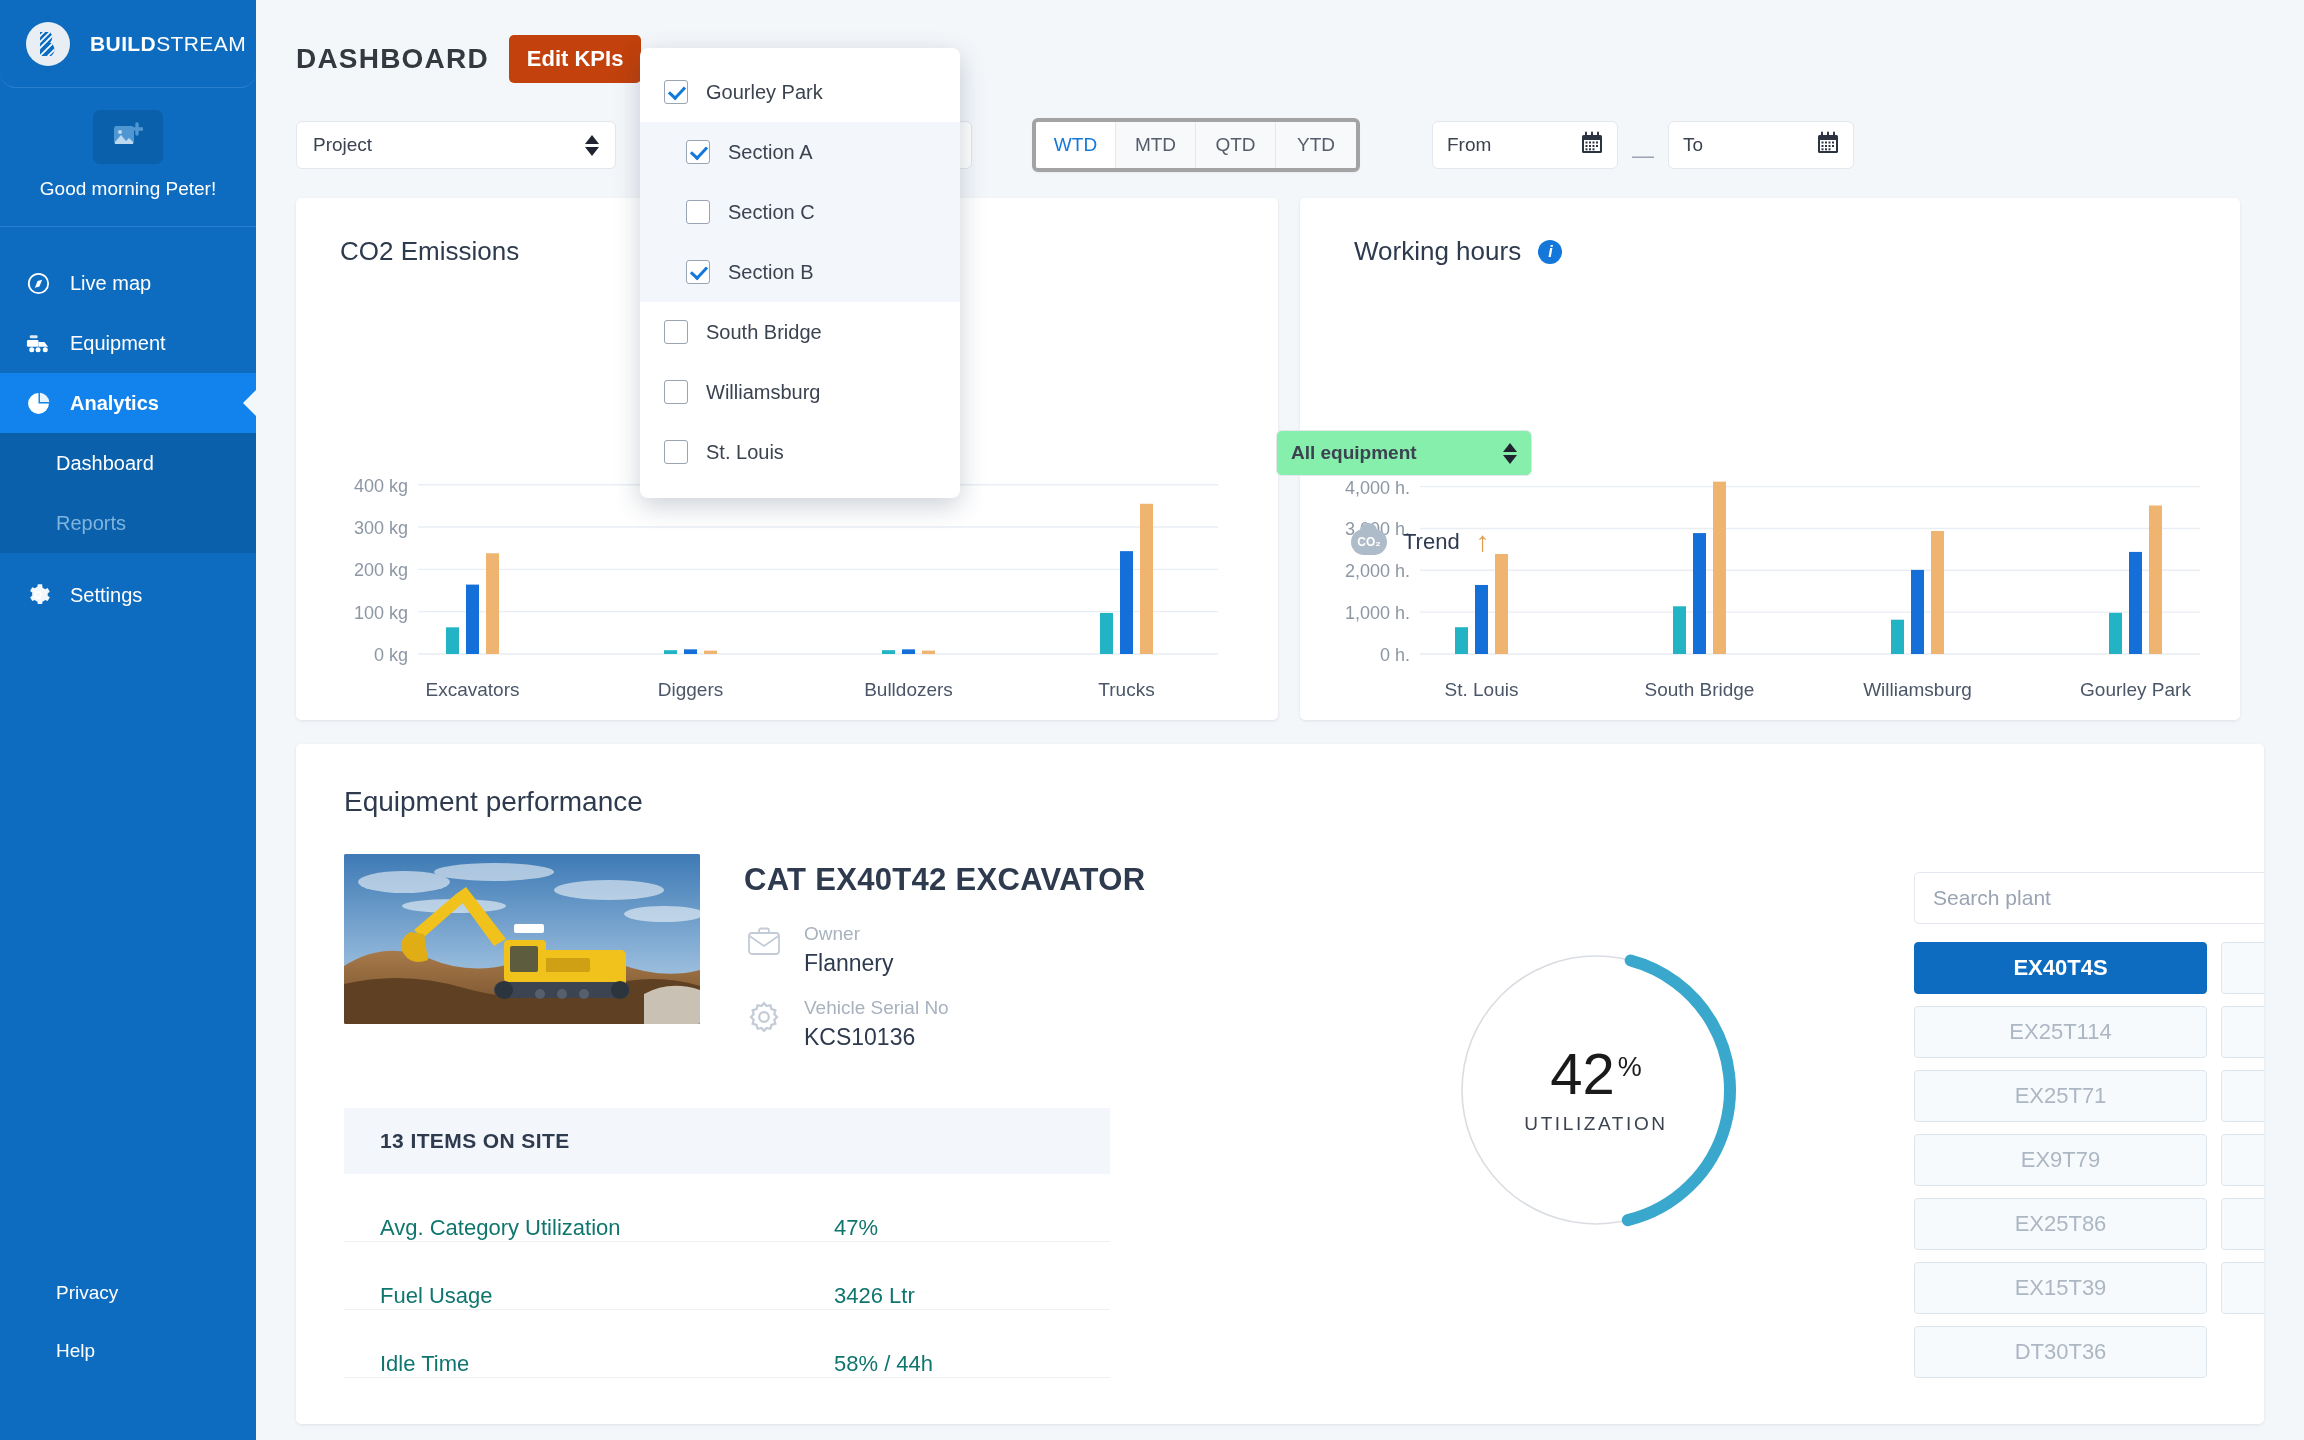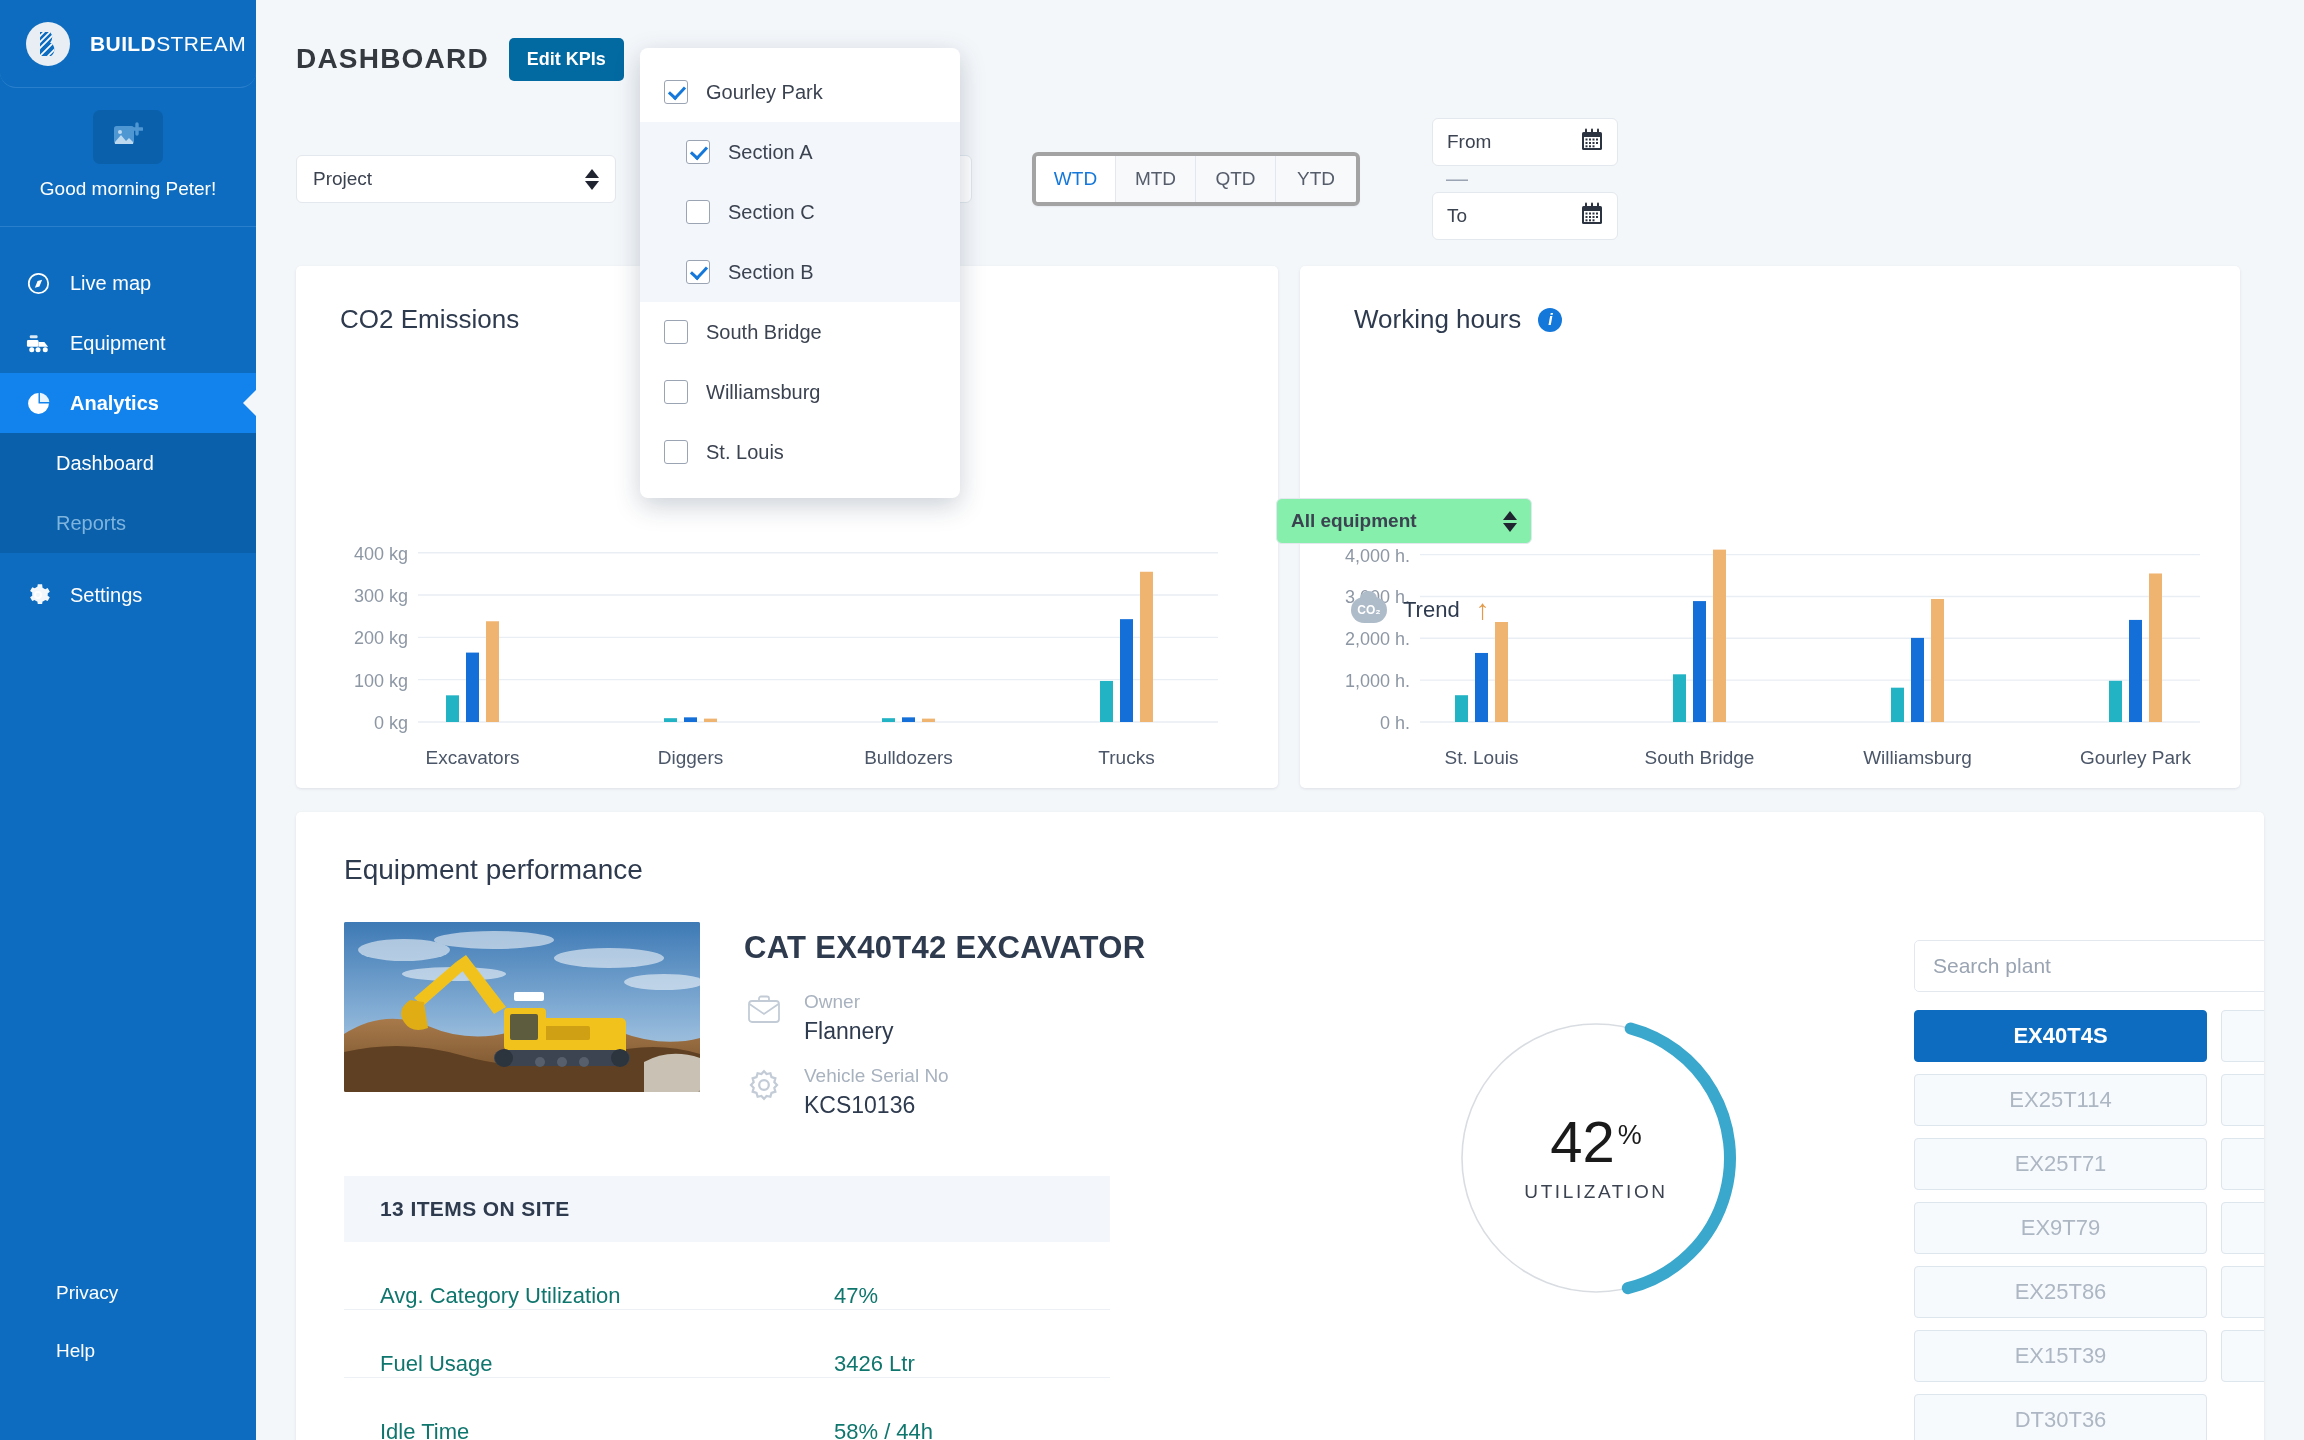--- a/index.html
+++ b/index.html
@@ -84,23 +84,23 @@
   .topbar {
     height: 118px;
     display: flex; align-items: center; gap: 20px;
     padding: 0 40px;
   }
   .page-title {
     font-size: 28px; font-weight: 700; letter-spacing: 1.2px;
     color: #34393f;
   }
   .btn-primary {
-    background: #0369a1; color: #fff;
+    background: #c2410c; color: #fff;
     border: none; border-radius: 5px;
-    font-size: 18px; font-weight: 700;
+    font-size: 22px; font-weight: 700;
     padding: 11px 18px; cursor: pointer;
     font-family: inherit;
   }
 
   .filterbar {
     display: flex; align-items: center; gap: 12px;
     padding: 0 40px 26px 40px;
     position: relative;
   }
   .select-box {
@@ -445,21 +445,21 @@
         </span>
     </div>
 
     <div class="seg">
       <div class="seg-btn active">WTD</div>
       <div class="seg-btn">MTD</div>
       <div class="seg-btn">QTD</div>
       <div class="seg-btn">YTD</div>
     </div>
 
-    <div class="gap-left" style="display:flex;align-items:flex-start;flex-direction:column;">
+    <div class="gap-left" style="display:flex;align-items:flex-end;">
       <div class="date-box">
         <span>From</span>
         <span>
           <svg width="22" height="23" viewBox="0 0 22 23" fill="#2b3240">
             <rect x="1" y="4" width="20" height="18" rx="1.6"></rect>
             <rect x="3" y="9" width="16" height="11" fill="#ffffff"></rect>
             <g fill="#2b3240">
                 <rect x="4.5" y="10.5" width="2" height="2"></rect>
                 <rect x="8" y="10.5" width="2" height="2"></rect>
                 <rect x="11.5" y="10.5" width="2" height="2"></rect>

